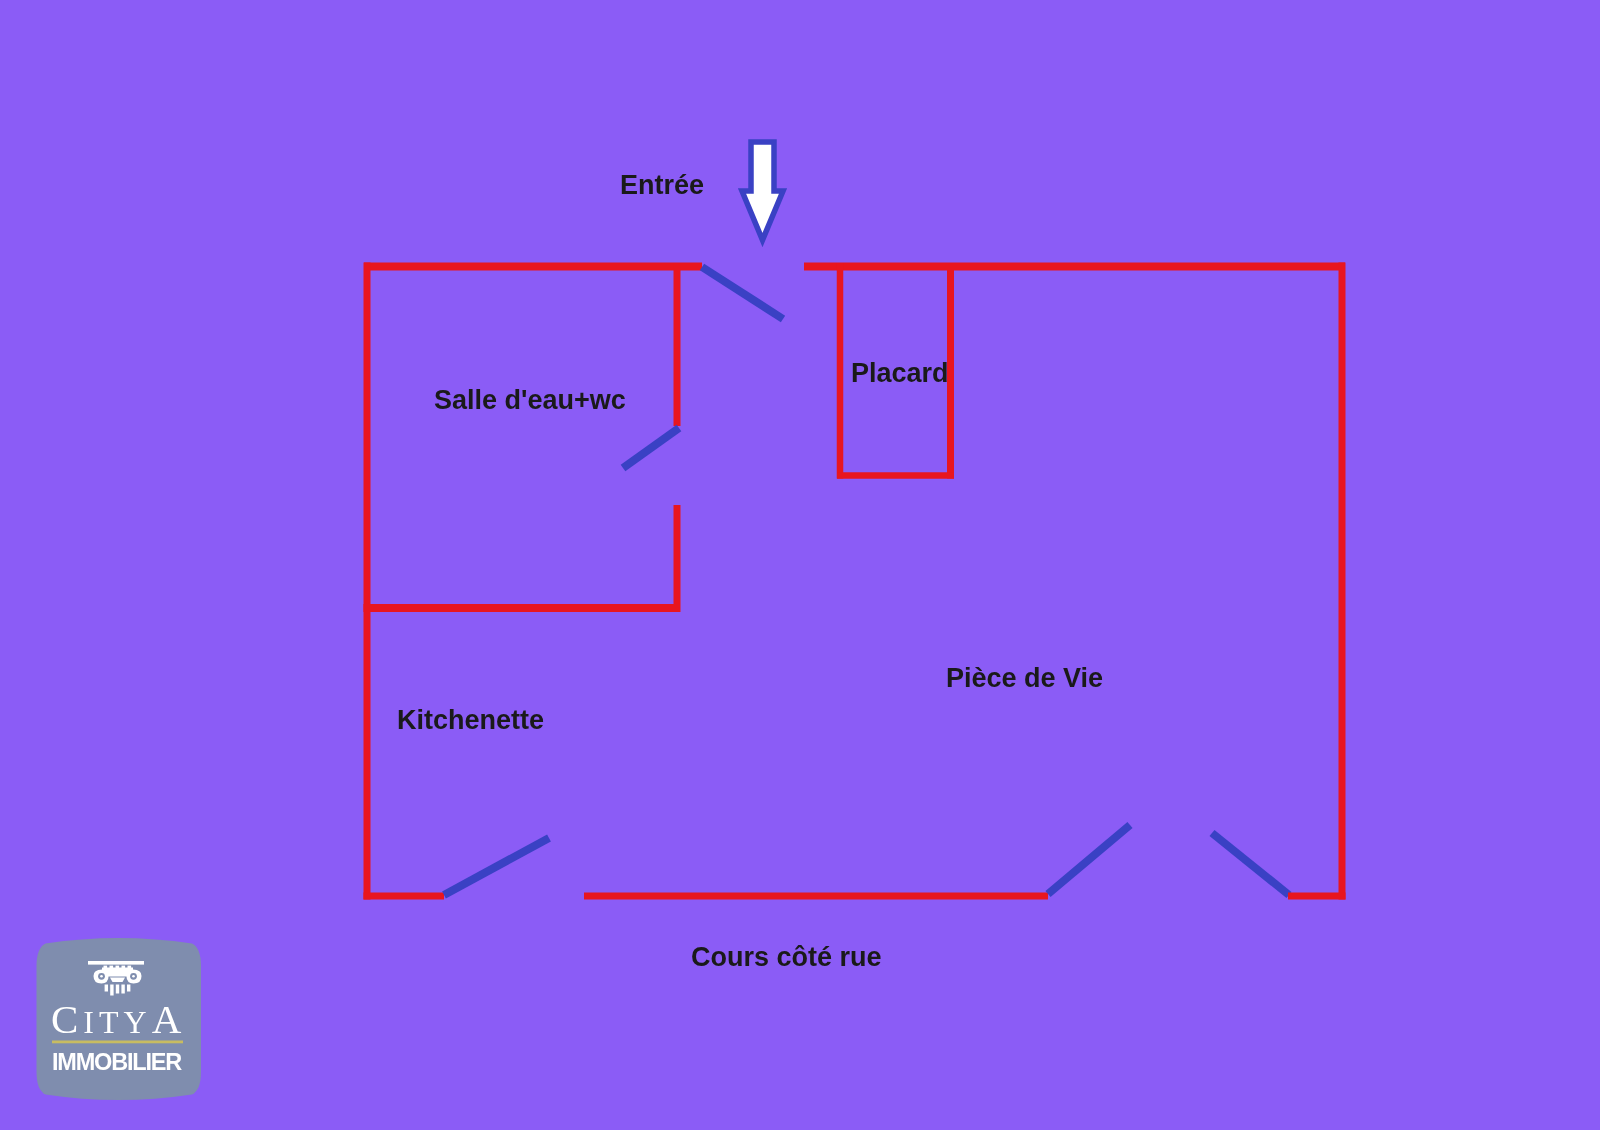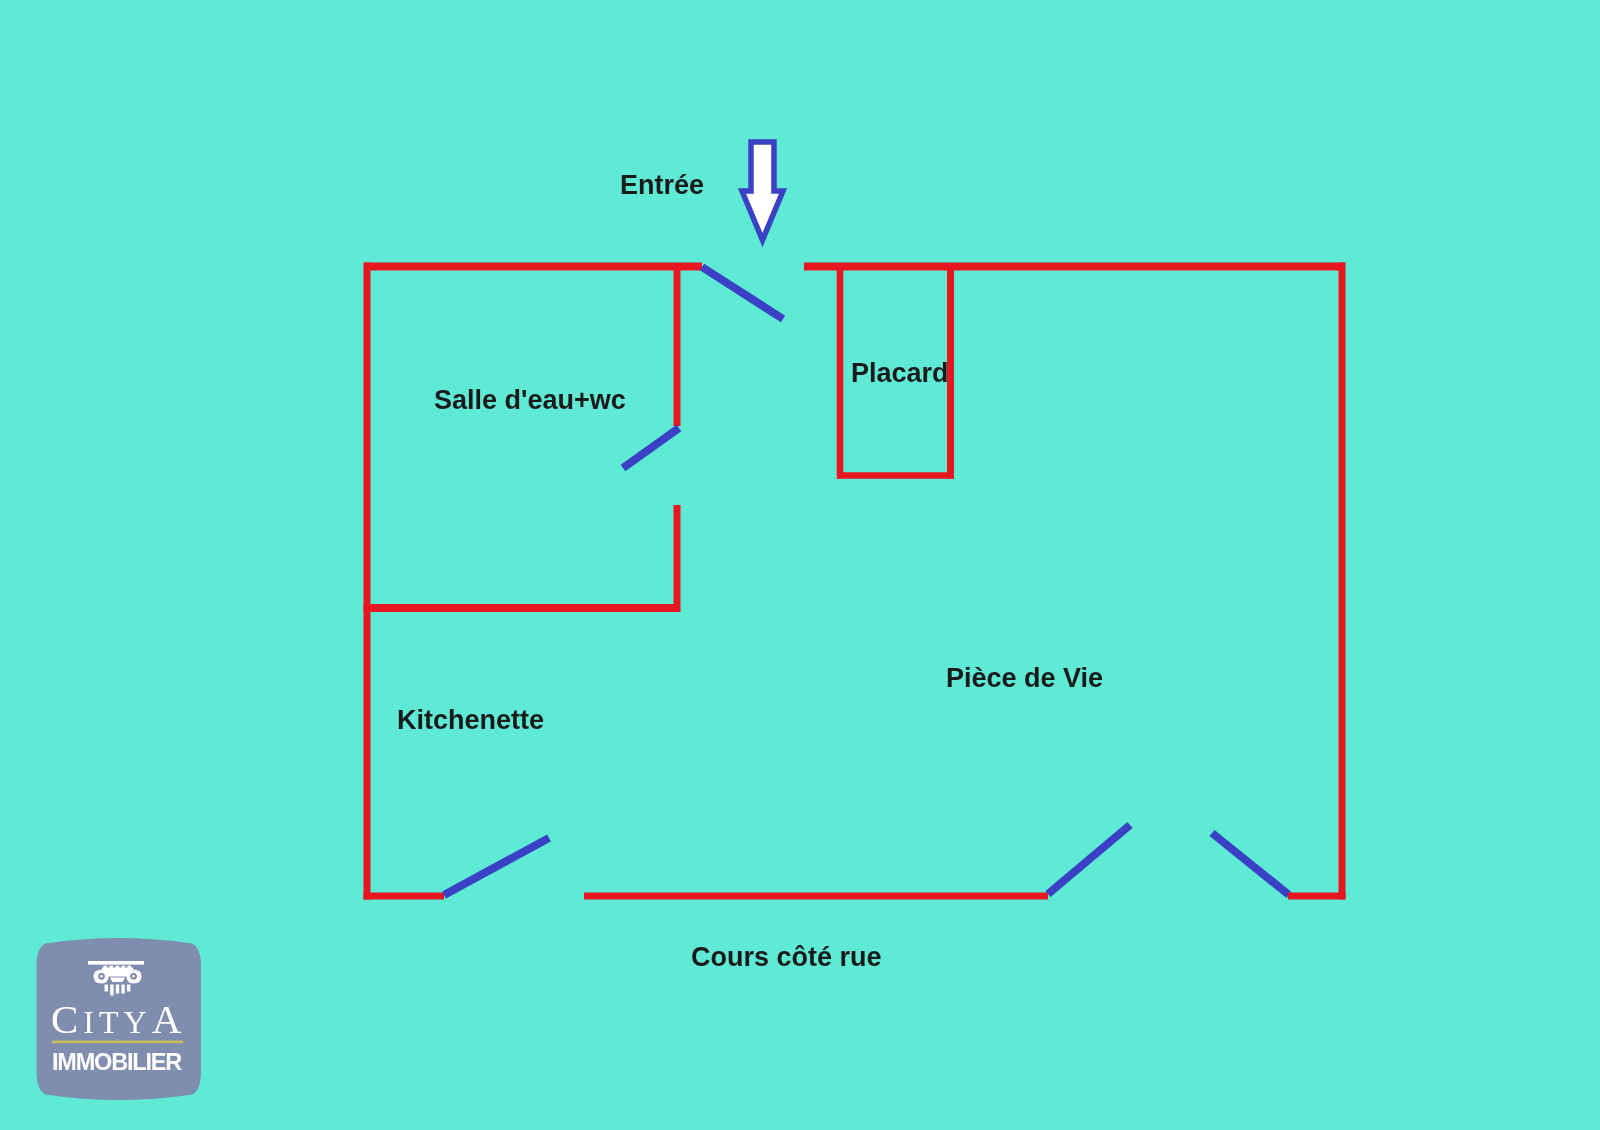--- a/index.html
+++ b/index.html
@@ -1,16 +1,16 @@
 <!DOCTYPE html>
 <html><head>
 <meta charset="utf-8">
 <style>
 html,body{margin:0;padding:0;background:#ffffff;}
-#page{position:relative;width:1600px;height:1130px;background:#5eead4;overflow:hidden;}
+#page{position:relative;width:1600px;height:1130px;background:#8b5cf6;overflow:hidden;}
 svg{position:absolute;left:0;top:0;}
 text.lbl{font-family:"Liberation Sans",sans-serif;font-weight:bold;fill:#1a1a1a;}
 </style>
 </head>
 <body>
 <div id="page">
 <svg width="1600" height="1130" viewBox="0 0 1600 1130">
 
   <path d="M 751 142 L 774 142 L 774 191 L 783 191 L 762.5 240 L 742 191 L 751 191 Z" fill="#ffffff" stroke="#3a41c4" stroke-width="5.5" stroke-linejoin="miter"></path>
 

